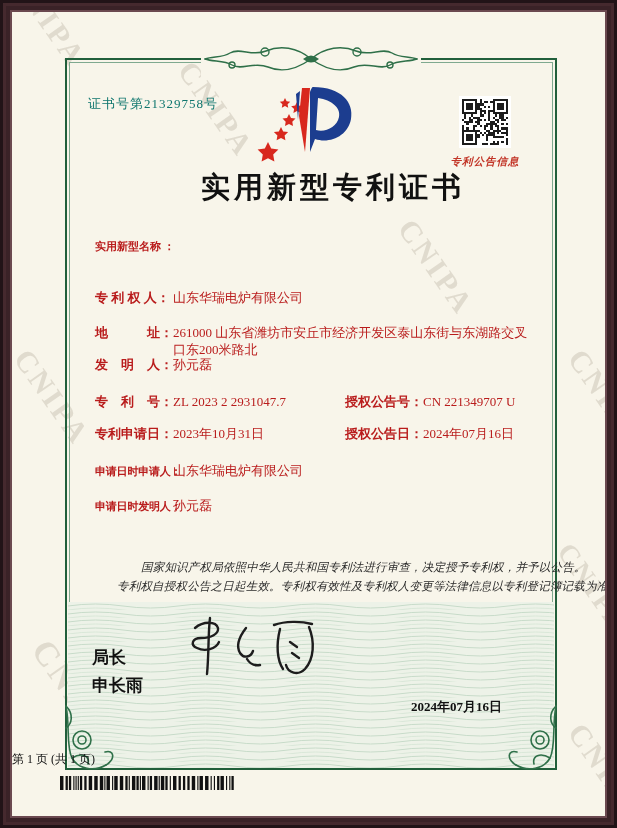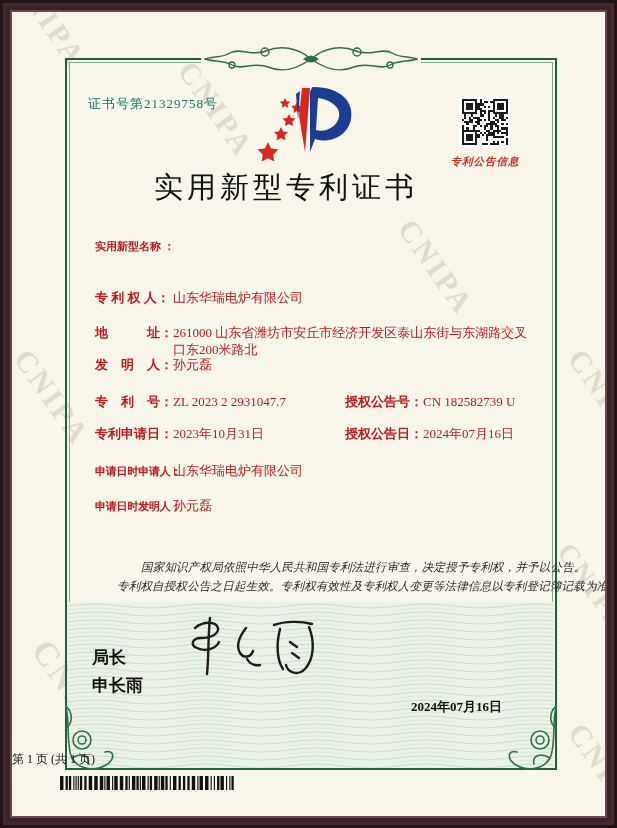--- a/index.html
+++ b/index.html
@@ -33,21 +33,21 @@
   
   .content{position:absolute;inset:0;z-index:6;}
   .cert-no{position:absolute;left:76px;top:83px;font-size:13px;color:#0f766e;letter-spacing:1px;}
   .logo{position:absolute;left:240px;top:74px;width:110px;height:82px;}
   .qr-wrap{position:absolute;left:447px;top:84px;width:52px;height:52px;background:#fff;
     display:flex;align-items:center;justify-content:center;}
   .qr-wrap svg{width:46px;height:46px;}
   .qr-caption{position:absolute;left:427px;top:143px;width:92px;text-align:center;
     font-size:10.5px;font-weight:bold;color:#c23527;letter-spacing:1px;font-style:italic;}
   .title{position:absolute;left:0;top:156px;width:548px;text-align:center;
-    font-size:29px;font-weight:normal;color:#111;letter-spacing:4px;}
+    font-size:29px;font-weight:bold;color:#111;letter-spacing:4px;padding-left:47px;}
   .row{position:absolute;left:83px;display:flex;align-items:baseline;font-size:13px;color:#b91c1c;}
   .lbl{flex:0 0 78px;width:78px;white-space:pre;font-weight:bold;}
   .lbl.sm{font-size:11px;}
   .lbl.xs{font-size:11px;letter-spacing:-0.2px;}
   .val{white-space:pre-wrap;}
   .val.w{display:inline-block;width:356px;line-height:17px;}
   .pair-r{position:absolute;left:250px;display:flex;align-items:baseline;}
   .pair-r .lbl{flex:0 0 78px;}
   .statement{position:absolute;left:76px;top:546px;width:474px;
     font-size:11.5px;line-height:19px;color:#2a2a2a;font-style:italic;letter-spacing:0.2px;z-index:6;margin-left:29px;}
@@ -404,21 +404,21 @@
       </div>
       <div class="row" style="top:344px">
         <span class="lbl">发　明　人：</span>
         <span class="val">孙元磊</span>
       </div>
       <div class="row" style="top:381px;width:470px">
         <span class="lbl">专　利　号：</span>
         <span class="val">ZL 2023 2 2931047.7</span>
         <span class="pair-r">
           <span class="lbl">授权公告号：</span>
-          <span class="val">CN 182582739 U</span>
+          <span class="val">CN 221349707 U</span>
         </span>
       </div>
       <div class="row" style="top:413px;width:470px">
         <span class="lbl">专利申请日：</span>
         <span class="val">2023年10月31日</span>
         <span class="pair-r">
           <span class="lbl">授权公告日：</span>
           <span class="val">2024年07月16日</span>
         </span>
       </div>

